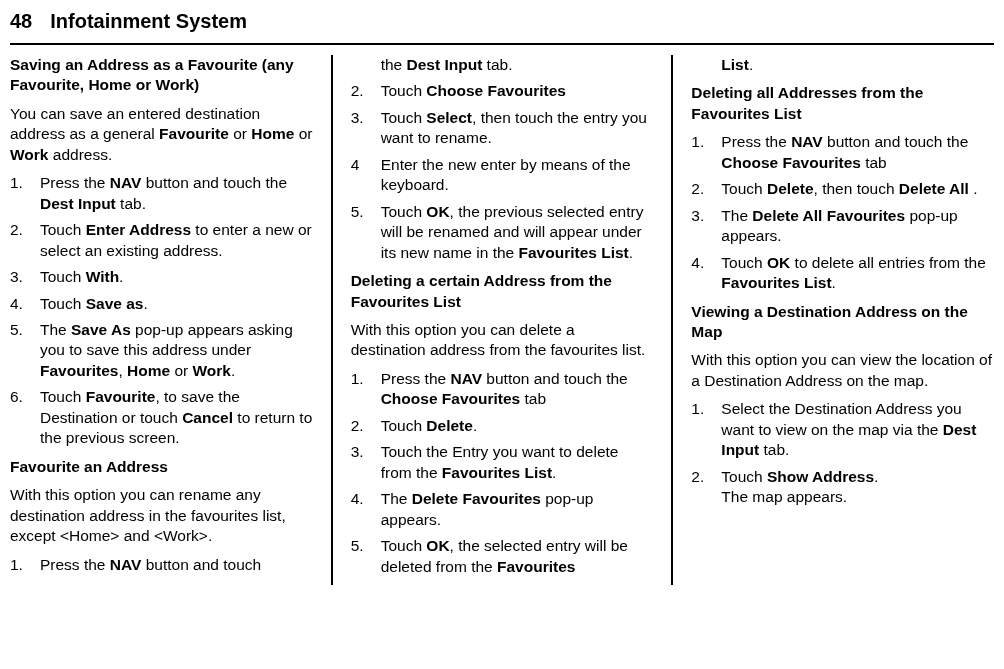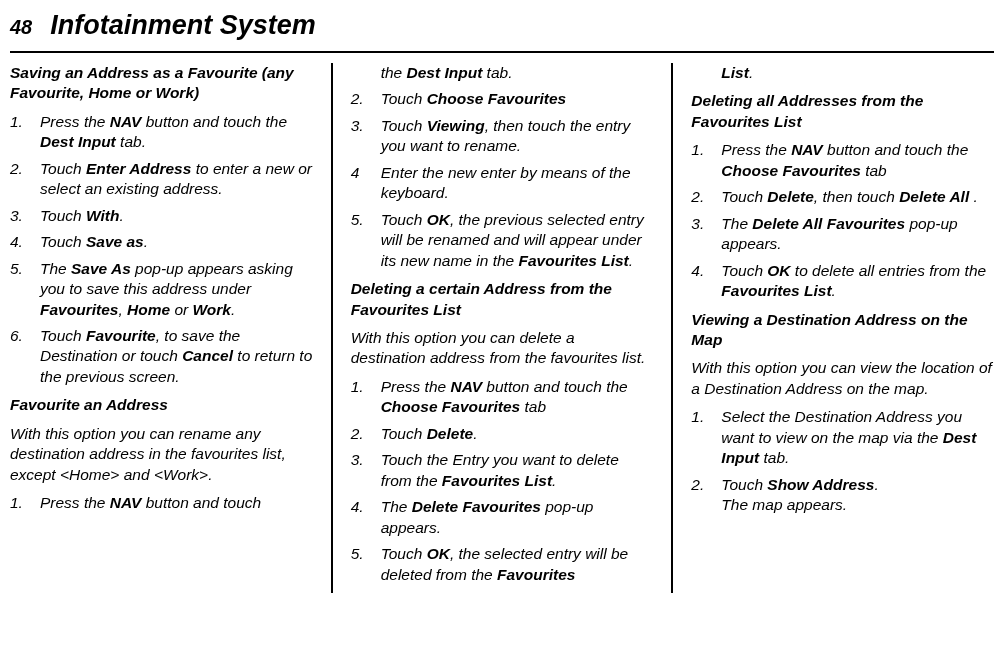--- a/index.html
+++ b/index.html
@@ -9,34 +9,33 @@
     font-family: Arial, Helvetica, sans-serif;
     color: #000;
     width: 1004px;
   }
   .page {
     width: 1004px;
     height: 669px;
     box-sizing: border-box;
     padding: 10px 10px 16px 10px;
     position: relative;
-    font-style: italic;
   }
   .header {
     display: flex;
     align-items: baseline;
     gap: 18px;
     padding: 0 0 6px 0;
   }
   .page-num {
     font-size: 20px;
     font-weight: bold;
   }
   .page-title {
-    font-size: 27px;
+    font-size: 20px;
     font-weight: bold;
   }
   .rule {
     border: none;
     border-top: 2px solid #000;
     margin: 4px 0 10px 0;
   }
   .cols {
     display: flex;
     gap: 2px;
@@ -91,20 +90,23 @@
     <span class="page-num">48</span>
     <span class="page-title">Infotainment System</span>
   </div>
   <hr class="rule">
 
   <div class="cols">
 
     <div class="col">
       <p class="bold-head">Saving an Address as a Favourite (any Favourite, Home or Work)</p>
 
+      <p>
+        <span>You can save an entered destination address as a general </span><b>Favourite</b><span> or </span><b>Home</b><span> or </span><b>Work</b><span> address.</span>
+      </p>
 
       <ol class="steps">
         <li>
           <span class="num">1.</span>
           <span class="txt"><span>Press the </span><b>NAV</b><span> button and touch the </span><b>Dest Input</b><span> tab.</span></span>
         </li>
         <li>
           <span class="num">2.</span>
           <span class="txt"><span>Touch </span><b>Enter Address</b><span> to enter a new or select an existing address.</span></span>
         </li>
@@ -144,21 +146,21 @@
         <li>
           <span class="num"></span>
           <span class="txt"><span>the </span><b>Dest Input</b><span> tab.</span></span>
         </li>
         <li>
           <span class="num">2.</span>
           <span class="txt"><span>Touch </span><b>Choose Favourites</b></span>
         </li>
         <li>
           <span class="num">3.</span>
-          <span class="txt"><span>Touch </span><b>Viewing</b><span>, then touch the entry you want to rename.</span></span>
+          <span class="txt"><span>Touch </span><b>Select</b><span>, then touch the entry you want to rename.</span></span>
         </li>
         <li>
           <span class="num">4</span>
           <span class="txt">Enter the new enter by means of the keyboard.</span>
         </li>
         <li>
           <span class="num">5.</span>
           <span class="txt"><span>Touch </span><b>OK</b><span>, the previous selected entry will be renamed and will appear under its new name in the </span><b>Favourites List</b><span>.</span></span>
         </li>
       </ol>

